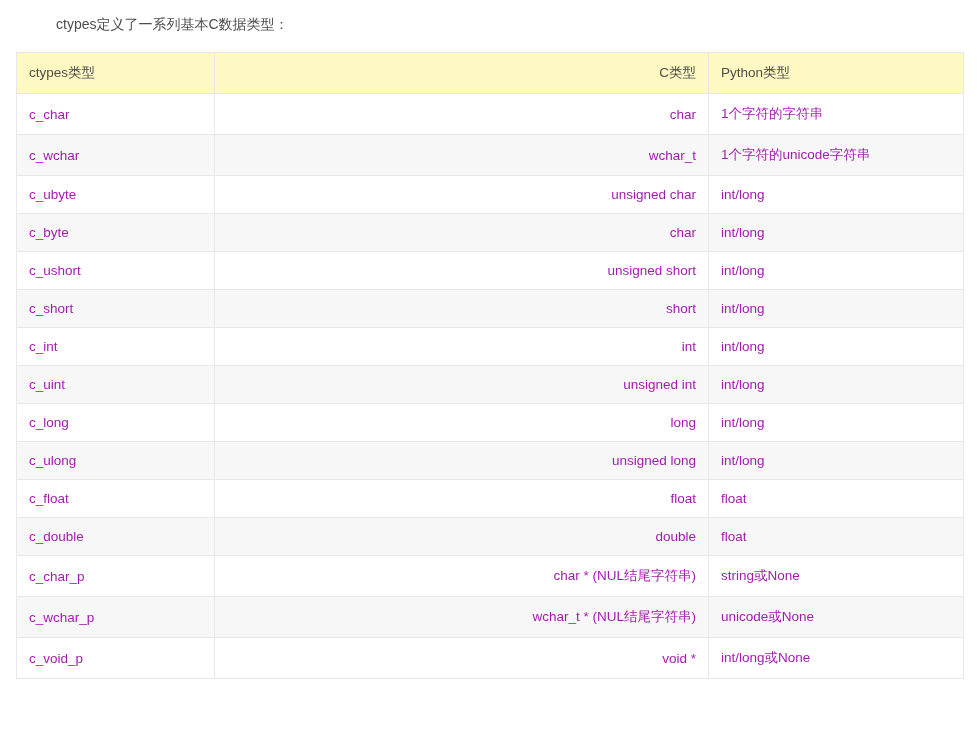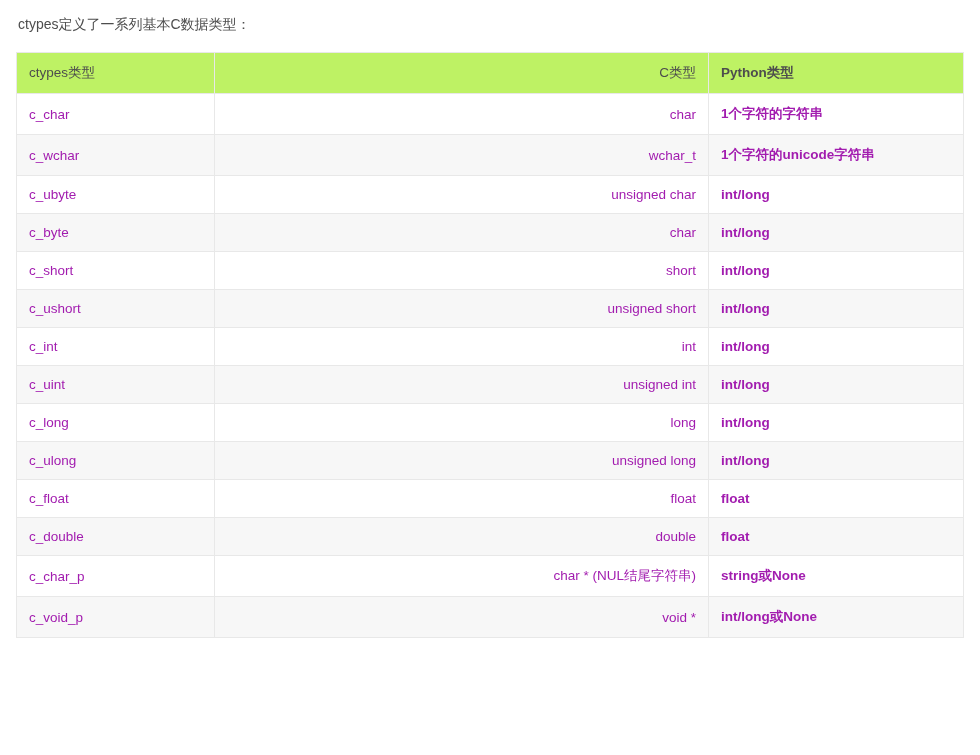--- a/index.html
+++ b/index.html
@@ -13,48 +13,49 @@
       color: #333333;
       background: #ffffff;
       padding: 16px;
       width: 980px;
     }
     .intro {
       color: #4d4d4d;
       font-size: 14px;
       margin-bottom: 18px;
       padding-left: 2px;
+      margin-left: 38px;
     }
     table {
       width: 100%;
       border-collapse: collapse;
       border: 1px solid #e1e1e1;
     }
     th, td {
       text-align: left;
       padding: 11px 12px;
       border: 1px solid #e8e8e8;
       font-weight: normal;
       color: #a21caf;
       font-size: 13.5px;
       vertical-align: middle;
     }
     th {
-      background-color: #bef264;
+      background-color: #fef9c3;
       color: #4d4d4d;
     }
     tbody tr:nth-child(odd) {
       background-color: #ffffff;
     }
     tbody tr:nth-child(even) {
       background-color: #f7f7f7;
     }
     .col1 { width: 198px; }
     .col2 { width: 494px; text-align: right; }
-    .col3 { width: auto; font-weight: bold; }
+    .col3 { width: auto; }
   </style>
 </head>
 <body>
 
 <p class="intro">ctypes定义了一系列基本C数据类型：</p>
 
 <table>
   <thead>
     <tr>
       <th class="col1">ctypes类型</th>
@@ -77,27 +78,27 @@
         <td class="col1">c_ubyte</td>
         <td class="col2">unsigned char</td>
         <td class="col3">int/long</td>
       </tr>
       <tr>
         <td class="col1">c_byte</td>
         <td class="col2">char</td>
         <td class="col3">int/long</td>
       </tr>
       <tr>
-        <td class="col1">c_short</td>
-        <td class="col2">short</td>
+        <td class="col1">c_ushort</td>
+        <td class="col2">unsigned short</td>
         <td class="col3">int/long</td>
       </tr>
       <tr>
-        <td class="col1">c_ushort</td>
-        <td class="col2">unsigned short</td>
+        <td class="col1">c_short</td>
+        <td class="col2">short</td>
         <td class="col3">int/long</td>
       </tr>
       <tr>
         <td class="col1">c_int</td>
         <td class="col2">int</td>
         <td class="col3">int/long</td>
       </tr>
       <tr>
         <td class="col1">c_uint</td>
         <td class="col2">unsigned int</td>
@@ -122,18 +123,23 @@
         <td class="col1">c_double</td>
         <td class="col2">double</td>
         <td class="col3">float</td>
       </tr>
       <tr>
         <td class="col1">c_char_p</td>
         <td class="col2">char * (NUL结尾字符串)</td>
         <td class="col3">string或None</td>
       </tr>
       <tr>
+        <td class="col1">c_wchar_p</td>
+        <td class="col2">wchar_t * (NUL结尾字符串)</td>
+        <td class="col3">unicode或None</td>
+      </tr>
+      <tr>
         <td class="col1">c_void_p</td>
         <td class="col2">void *</td>
         <td class="col3">int/long或None</td>
       </tr>
     </tbody>
 </table>
 
 </body></html>

